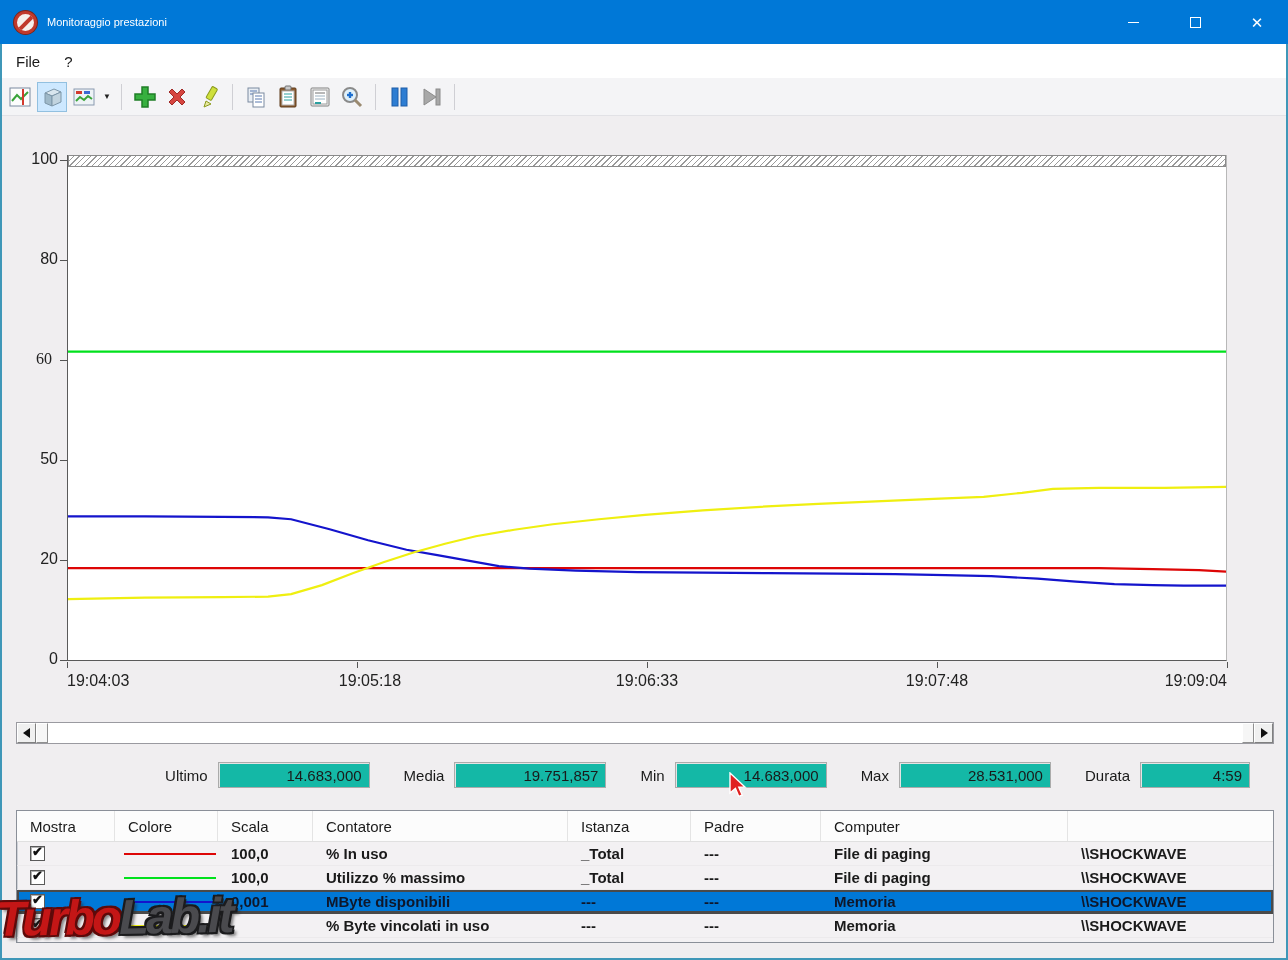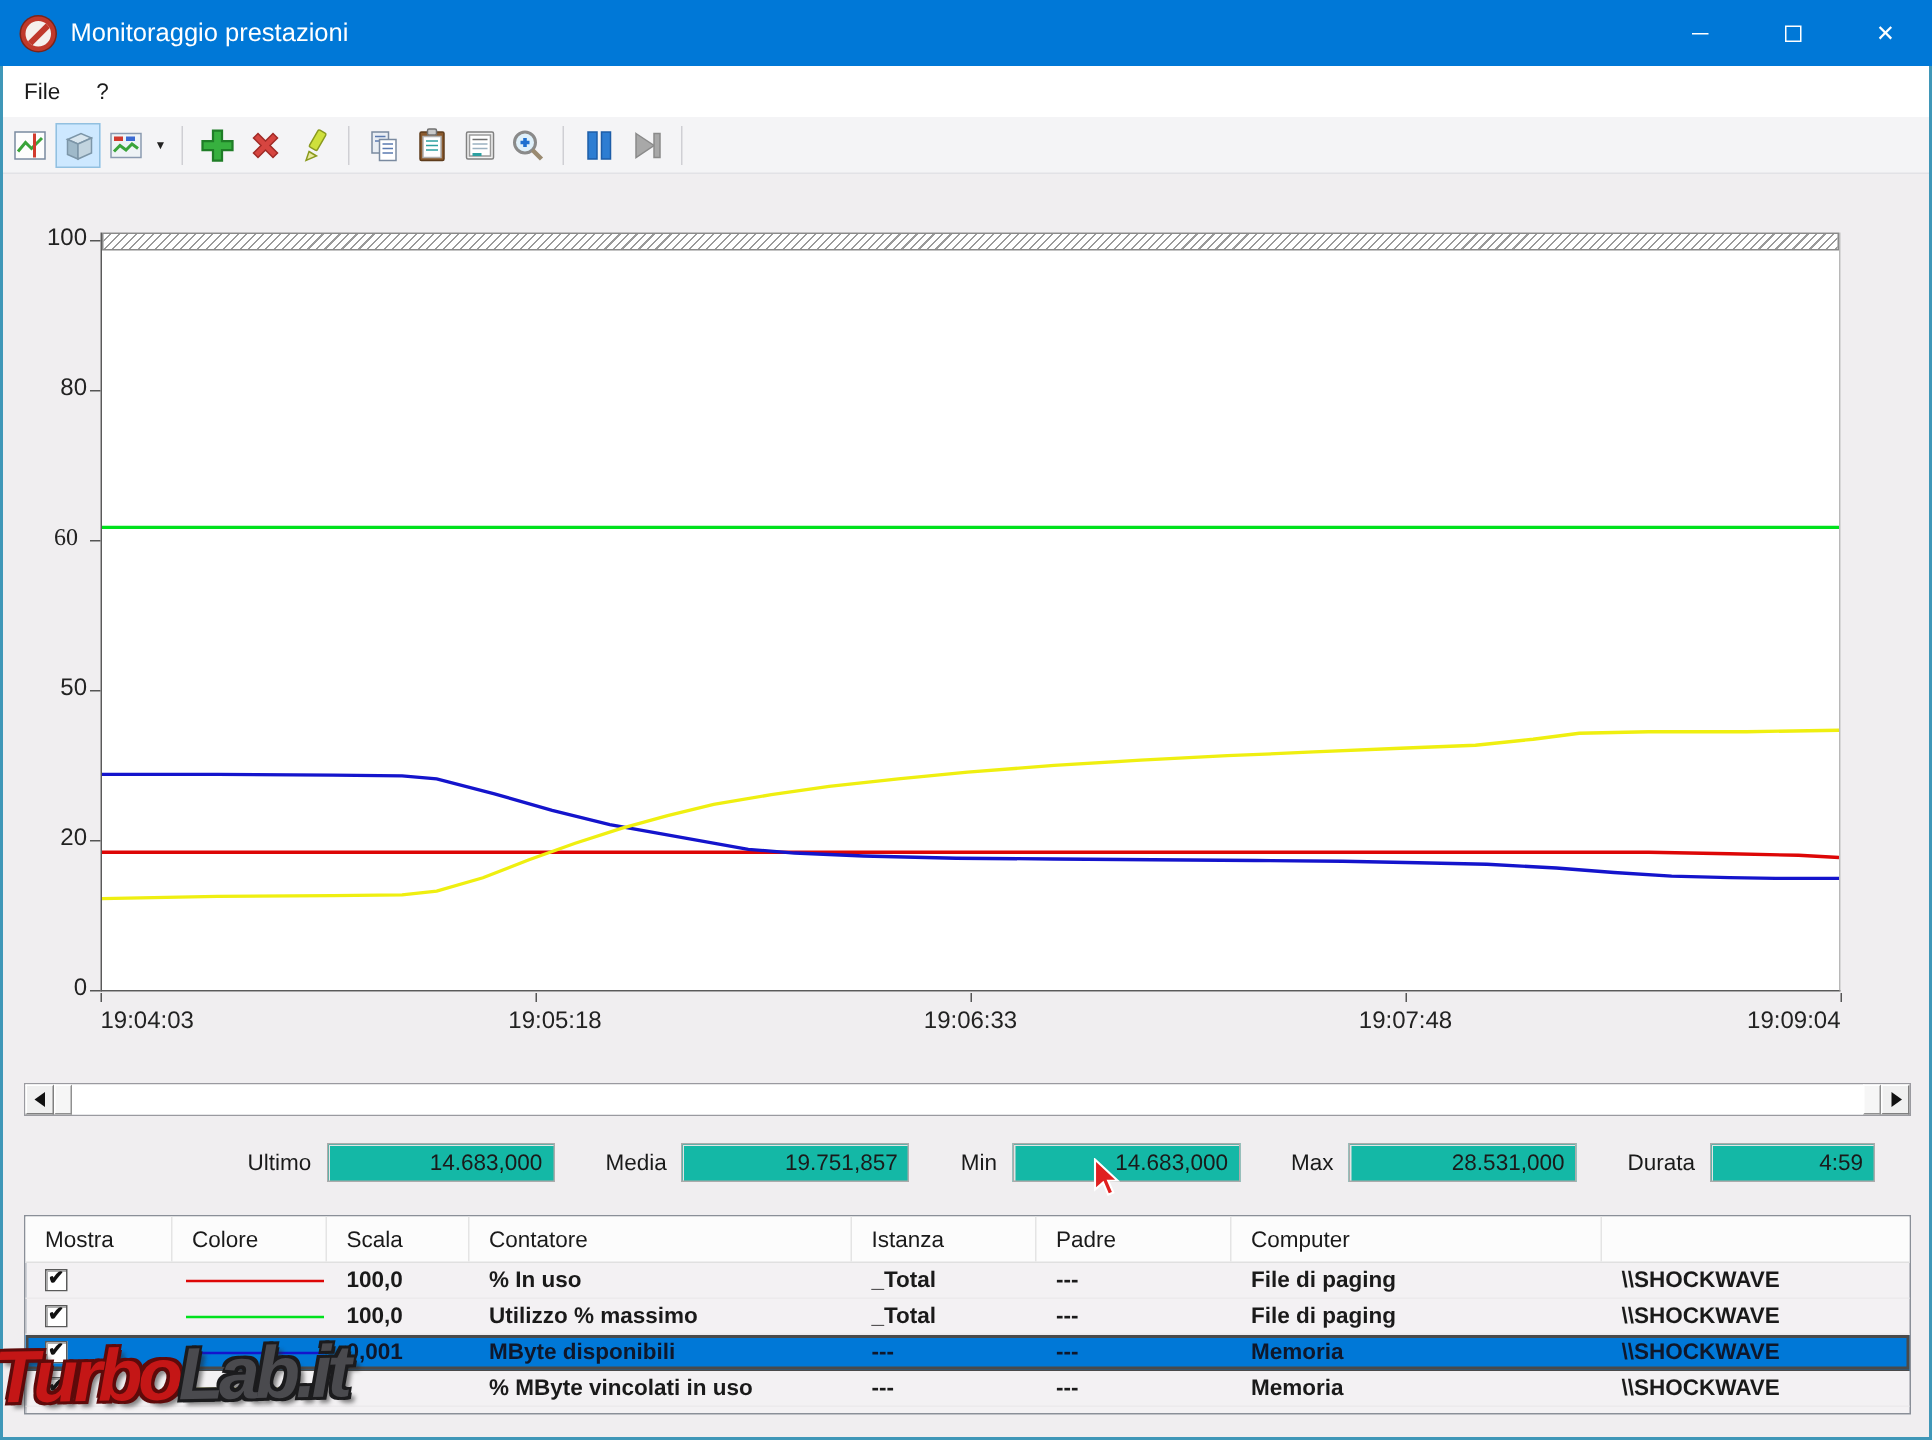--- a/index.html
+++ b/index.html
@@ -10,21 +10,21 @@
             border:2px solid #3f97b8; border-top:none; }
 
   
   .titlebar { position:absolute; left:-2px; top:0; width:1288px; height:44px;
               background:#0078d7; display:flex; align-items:center; }
   .app-icon { position:relative; width:23px; height:23px; margin-left:14px;
               background:#f5f0ec; border-radius:50%; border:3px solid #c0392b;
               box-shadow:0 0 0 1px #7a241a; overflow:hidden; flex:0 0 auto; }
   .app-icon::after { content:""; position:absolute; left:-3px; top:6px; width:26px; height:4px;
                      background:#c0392b; transform:rotate(-45deg); }
-  .title-text { color:#ffffff; margin-left:10px; font-size:17px; }
+  .title-text { color:#ffffff; margin-left:10px; font-size:11px; }
   .caption-buttons { margin-left:auto; display:flex; height:100%; }
   .caption-btn { width:62px; height:44px; display:flex; align-items:center; justify-content:center; cursor:default; }
   .glyph-min { width:11px; height:1px; background:#fff; }
   .glyph-max { width:11px; height:11px; border:1px solid #fff; }
   .glyph-close { color:#fff; font-size:15px; line-height:1; }
 
   
   .menubar { position:absolute; left:0; top:44px; width:1284px; height:34px; background:#ffffff;
              display:flex; align-items:center; }
   .menu-item { padding:6px 10px; margin-left:4px; }
@@ -344,21 +344,21 @@
           <div class="cell">\\SHOCKWAVE</div>
         </div>
         <div class="tbl-row">
           <div class="cell">
             <div class="checkbox"></div>
           </div>
           <div class="cell">
             <div class="swatch" style="background: rgb(239, 239, 16);"></div>
           </div>
           <div class="cell"></div>
-          <div class="cell">% MByte vincolati in uso</div>
+          <div class="cell">% Byte vincolati in uso</div>
           <div class="cell">---</div>
           <div class="cell">---</div>
           <div class="cell">Memoria</div>
           <div class="cell">\\SHOCKWAVE</div>
         </div>
       </div>
   </div>
 
   <div class="watermark">
     <span class="wm-red">Turbo</span><span class="wm-gray">Lab.it</span>

